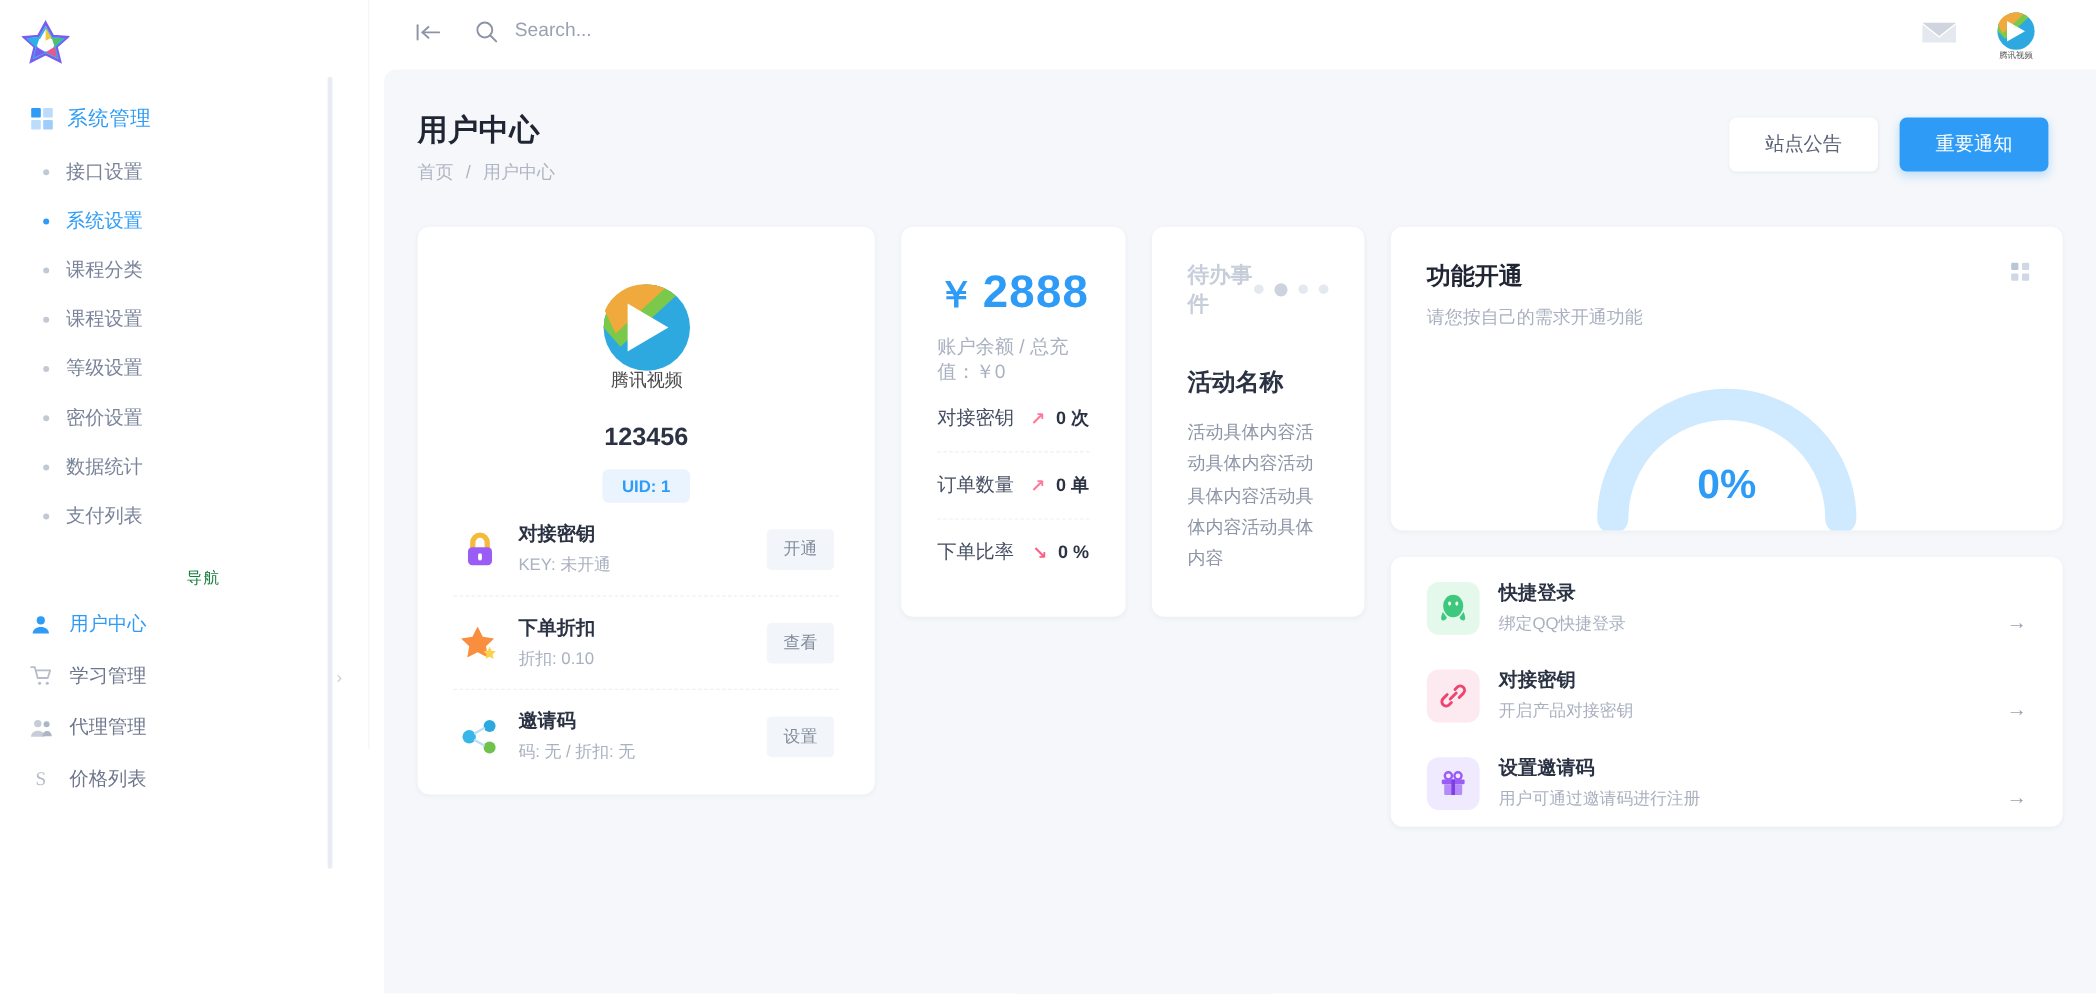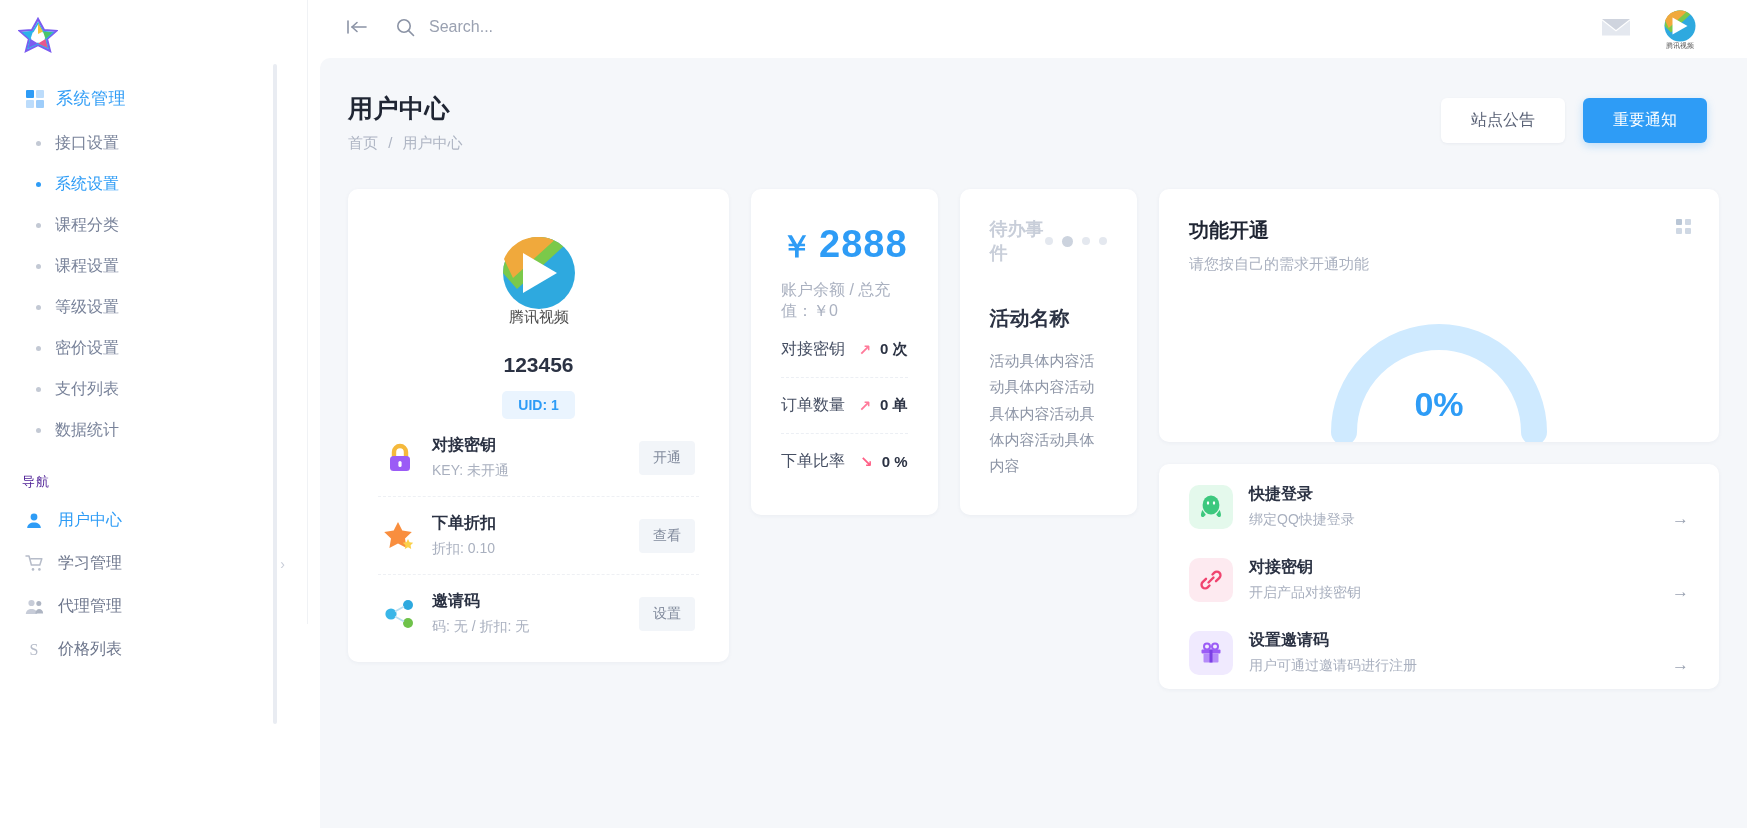--- a/index.html
+++ b/index.html
@@ -44,21 +44,21 @@
     font-size: 16px; color: #79839a;
   }
   .subitem .dot {
     width: 5px; height: 5px; border-radius: 50%;
     background: #c3c9d4; flex: 0 0 5px;
   }
   .subitem.active { color: #2e9cf6; }
   .subitem.active .dot { background: #2e9cf6; }
 
   .nav-section-label {
-    font-size: 13px; color: #4c1d95; padding: 22px 0 8px 22px; letter-spacing:1px;
+    font-size: 13px; color: #15803d; padding: 22px 0 8px 32px; letter-spacing:1px;text-align:center;
   }
   .mainitem {
     display: flex; align-items: center; gap: 14px;
     padding: 11px 22px 11px 24px; cursor: pointer;
     font-size: 16px; color: #6d768c; position: relative;
   }
   .mainitem.active { color: #2e9cf6; }
   .mainitem .ico { width: 20px; height: 20px; flex: 0 0 20px; display:flex; align-items:center; justify-content:center; }
   .mainitem .chev { margin-left: auto; color:#c8cdd8; font-size: 14px; }
   .mainitem .ltxt { flex: 0 1 auto; }
@@ -228,25 +228,25 @@
         <div class="subitem">
           <span class="dot"></span>
           <span>等级设置</span>
         </div>
         <div class="subitem">
           <span class="dot"></span>
           <span>密价设置</span>
         </div>
         <div class="subitem">
           <span class="dot"></span>
+          <span>数据统计</span>
+        </div>
+        <div class="subitem">
+          <span class="dot"></span>
           <span>支付列表</span>
-        </div>
-        <div class="subitem">
-          <span class="dot"></span>
-          <span>数据统计</span>
         </div>
       </div>
 
       <div class="nav-section-label">导航</div>
 
       <div class="mainitem active">
         <span class="ico">
           <svg width="18" height="18" viewBox="0 0 18 18">
               <circle cx="9" cy="5" r="3.4" fill="#2e9cf6"></circle>
               <path d="M2.2 16c0-3.6 3.1-5.6 6.8-5.6s6.8 2 6.8 5.6z" fill="#2e9cf6"></path>

